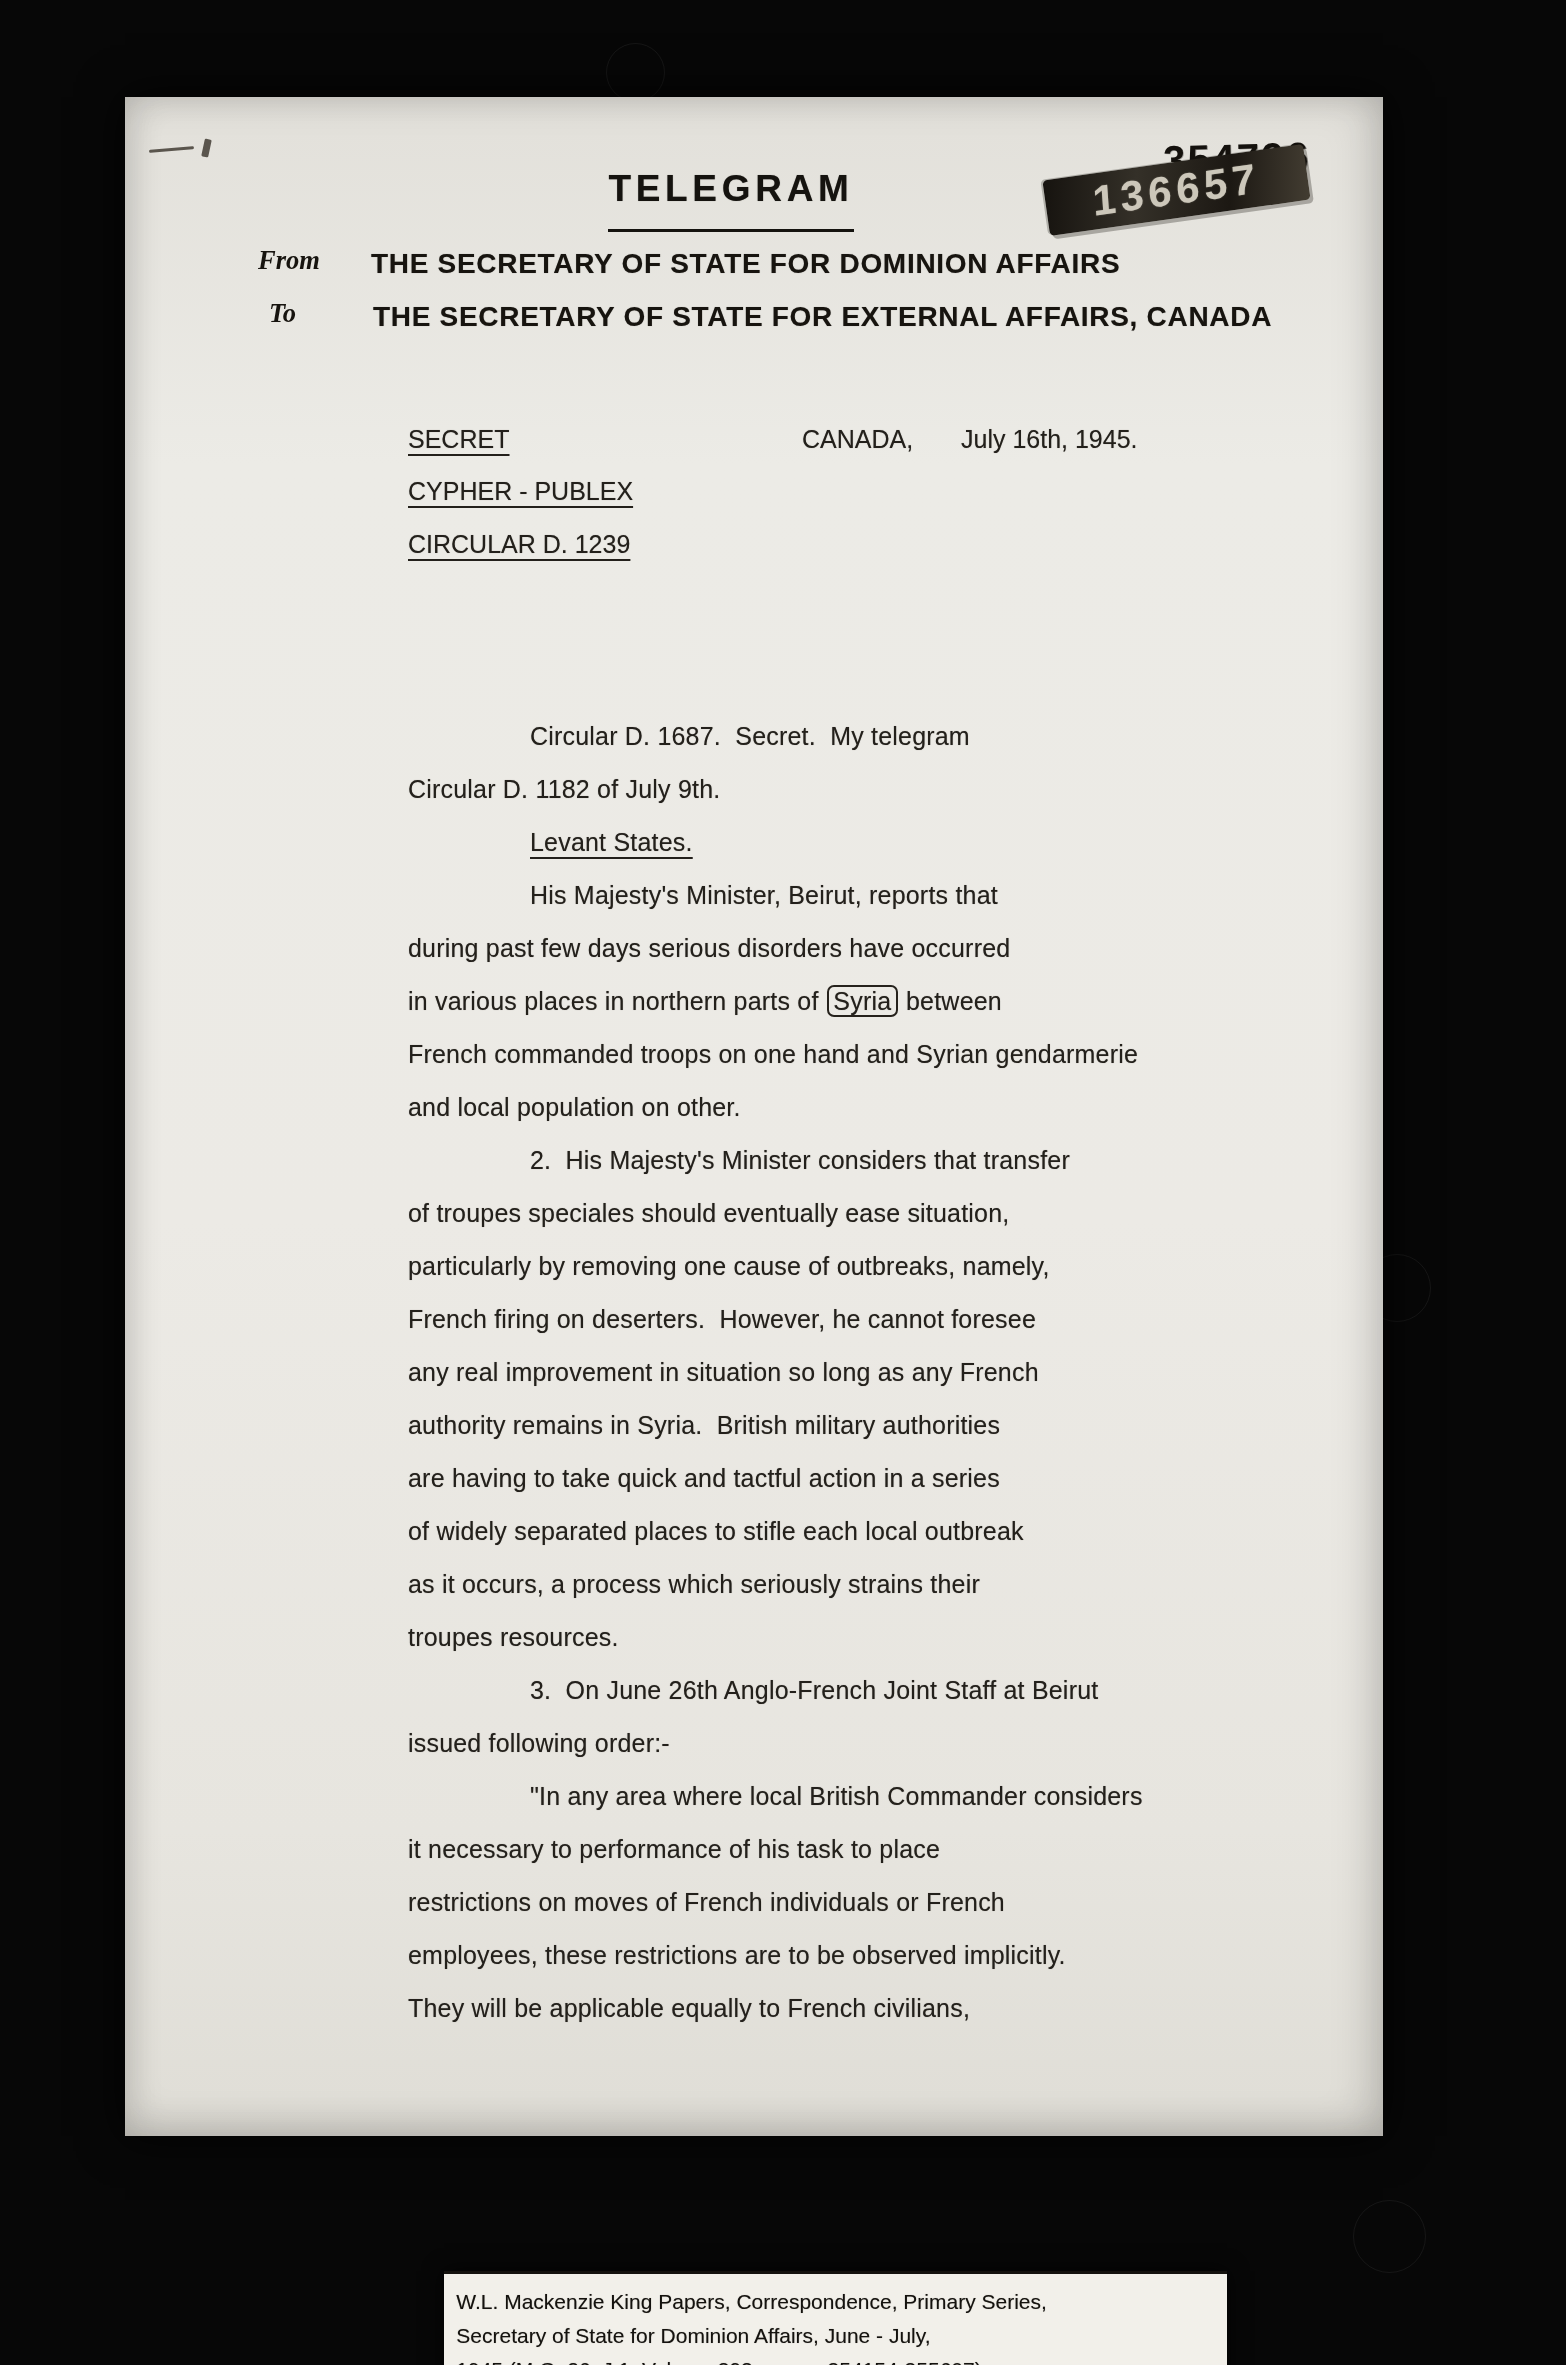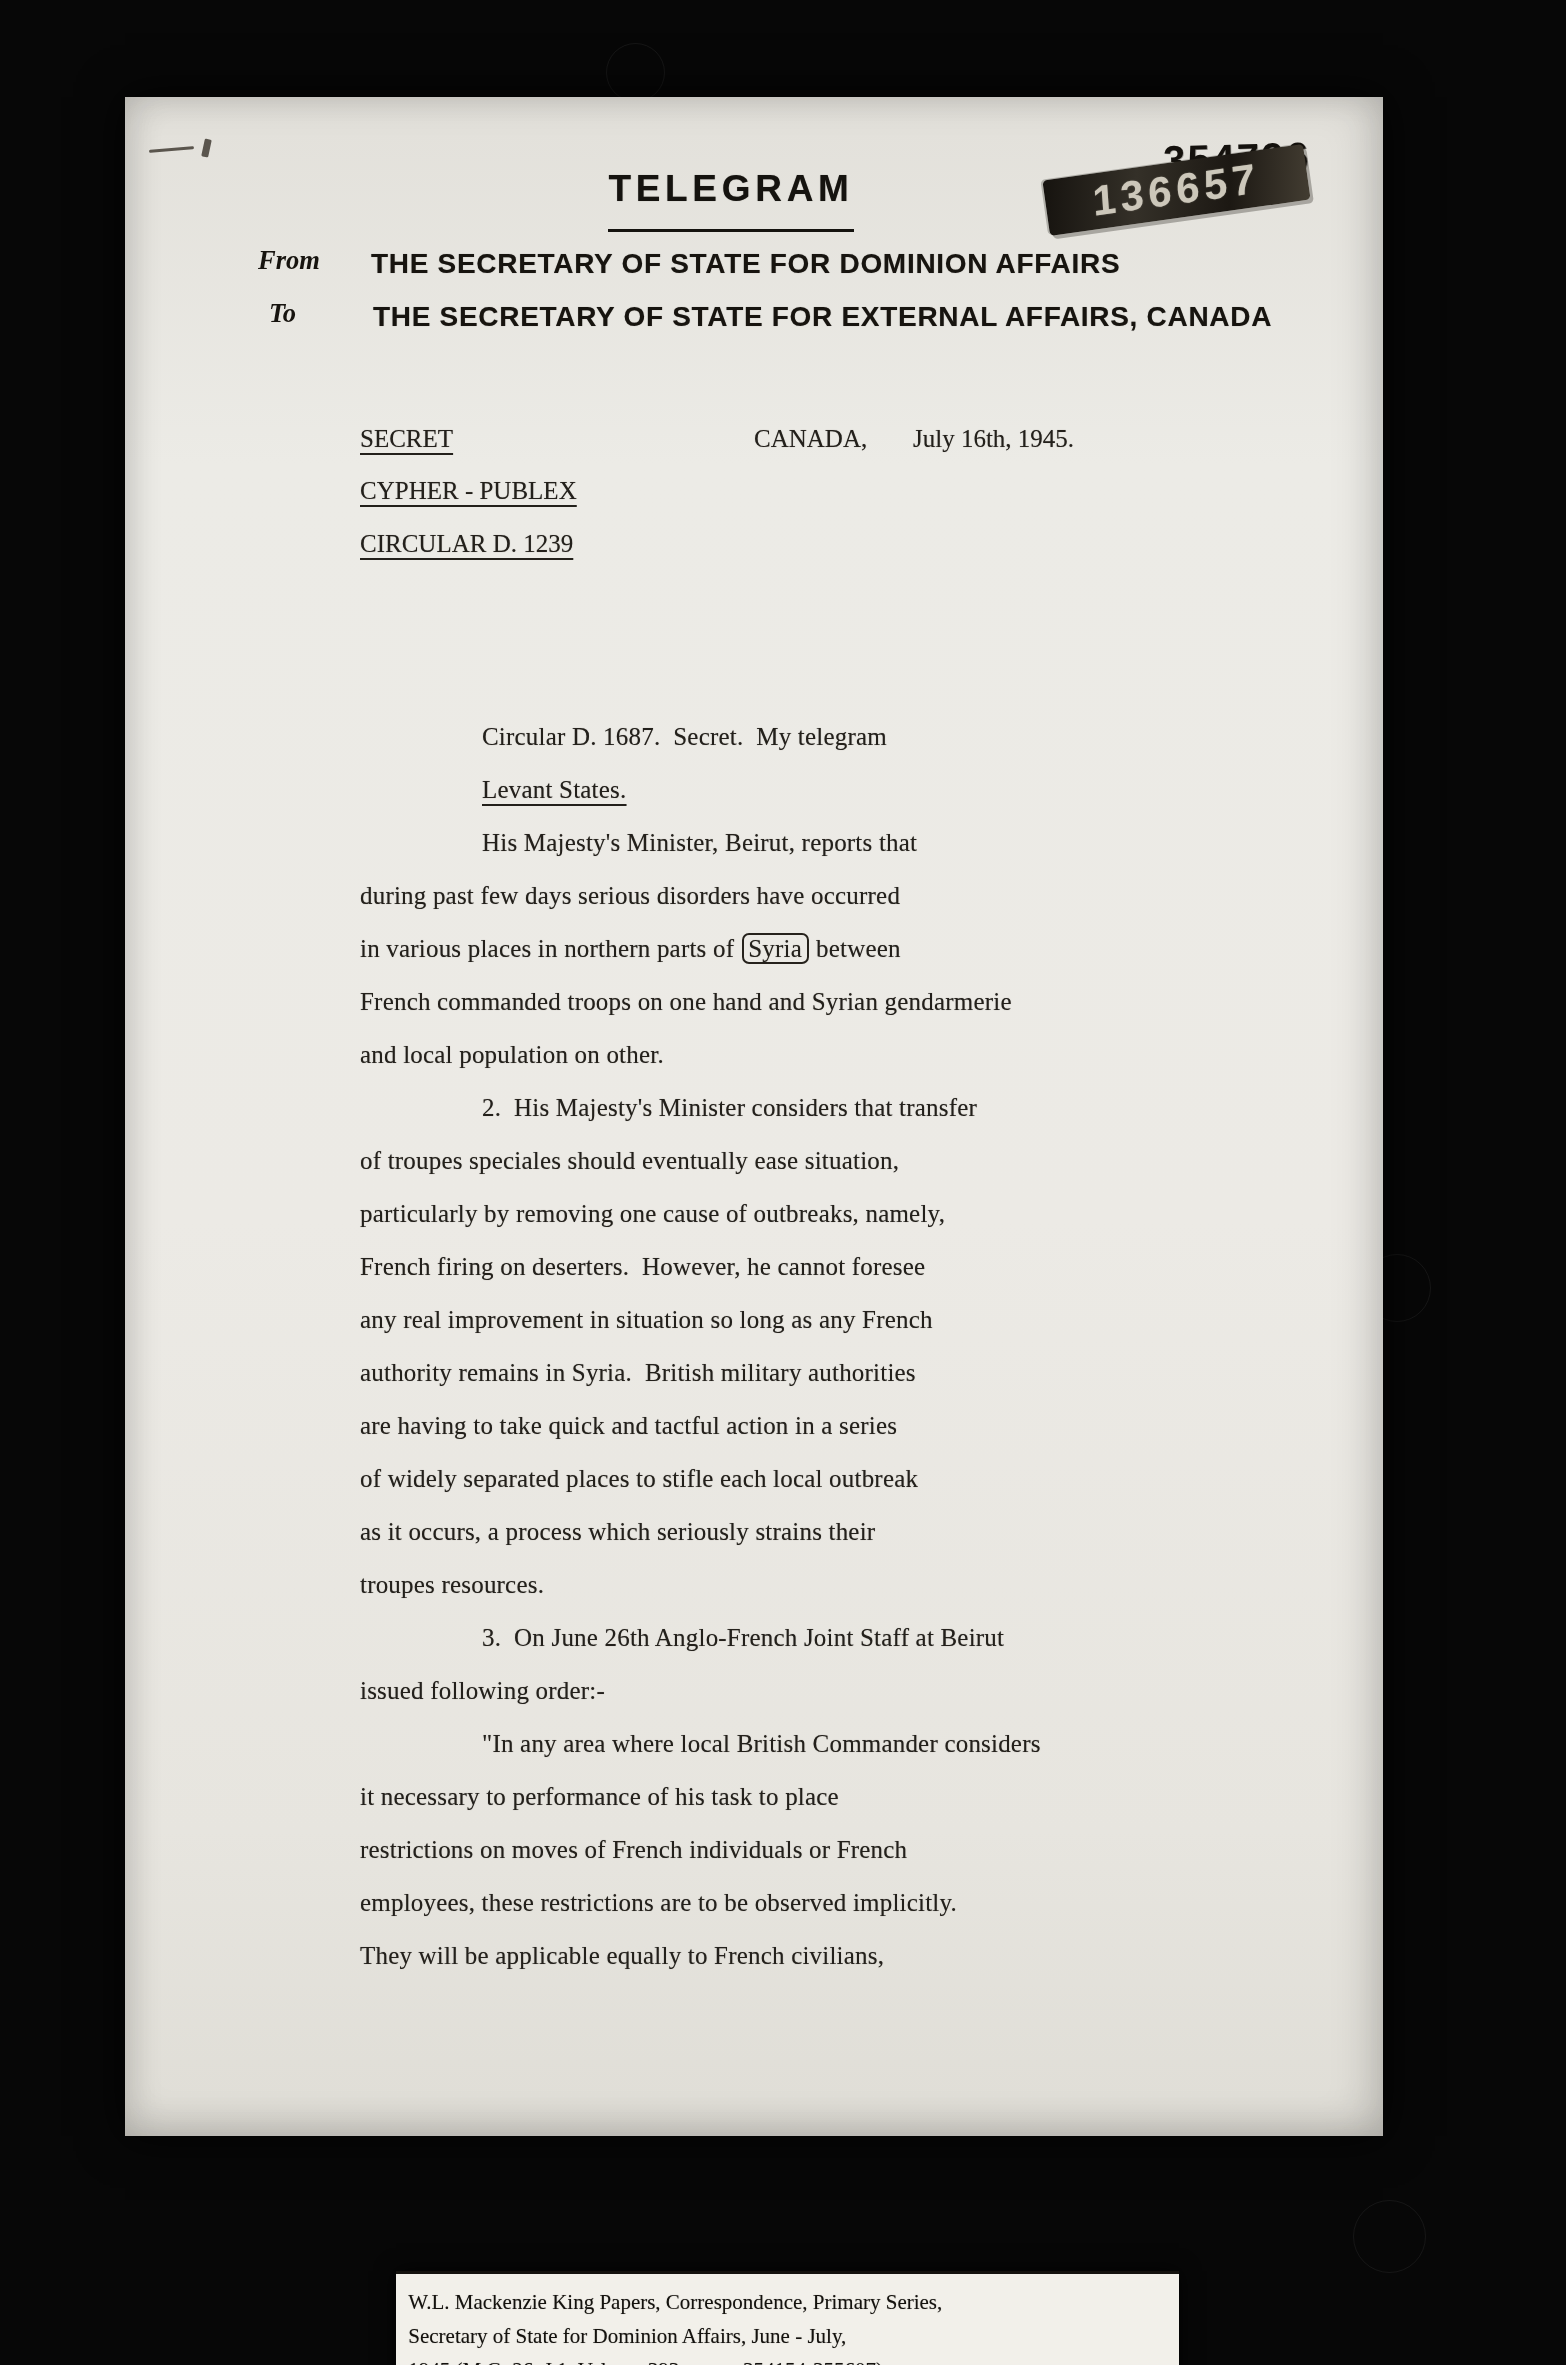--- a/index.html
+++ b/index.html
@@ -67,23 +67,24 @@
     position:absolute;
     font-weight:bold;font-size:28px;letter-spacing:0.7px;color:#17140f;
     text-shadow:0 0 0.9px rgba(20,18,14,0.4);
   }
   .lbl-from{left:133px;top:148px;}
   .val-from{left:246px;top:151px;}
   .lbl-to{left:144px;top:201px;}
   .val-to{left:209px;top:204px;margin-left:39px;}
 
   .mono{
-    font-family:Liberation Serif, serif;
+    font-family:Liberation Sans, sans-serif;
     color:#23201b;
     text-shadow:0 0 0.9px rgba(32,28,22,0.40);
+    margin-left:48px;
   }
   .hitem{position:absolute;font-size:25px;}
   .t-secret{left:235px;top:328px;}
   .t-london{left:629px;top:328px;}
   .t-date{left:788px;top:328px;}
   .t-cypher{left:235px;top:380px;}
   .t-circular{left:235px;top:433px;}
   .u{text-decoration:underline;text-underline-offset:5.7px;text-decoration-thickness:1.9px;}
 
   .body-text{
@@ -138,20 +139,21 @@
     <span class="ft-value val-to">THE SECRETARY OF STATE FOR EXTERNAL AFFAIRS, CANADA</span>
 
     <span class="mono hitem t-secret u">SECRET</span>
     <span class="mono hitem t-london">CANADA,</span>
     <span class="mono hitem t-date">July 16th, 1945.</span>
     <span class="mono hitem t-cypher u">CYPHER - PUBLEX</span>
     <span class="mono hitem t-circular u">CIRCULAR D. 1239</span>
 
     <div class="body-text mono">
         <div class="body-line indent"><span>Circular D. 1687.  Secret.  My telegram</span></div>
+        <div class="body-line"><span>Circular D. 1182 of July 9th.</span></div>
         <div class="body-line indent"><span class="u">Levant States.</span></div>
         <div class="body-line indent"><span>His Majesty's Minister, Beirut, reports that</span></div>
         <div class="body-line"><span>during past few days serious disorders have occurred</span></div>
         <div class="body-line"><span>in various places in northern parts of </span><span class="boxed">Syria</span><span> between</span></div>
         <div class="body-line"><span>French commanded troops on one hand and Syrian gendarmerie</span></div>
         <div class="body-line"><span>and local population on other.</span></div>
         <div class="body-line indent"><span>2.  His Majesty's Minister considers that transfer</span></div>
         <div class="body-line"><span>of troupes speciales should eventually ease situation,</span></div>
         <div class="body-line"><span>particularly by removing one cause of outbreaks, namely,</span></div>
         <div class="body-line"><span>French firing on deserters.  However, he cannot foresee</span></div>

